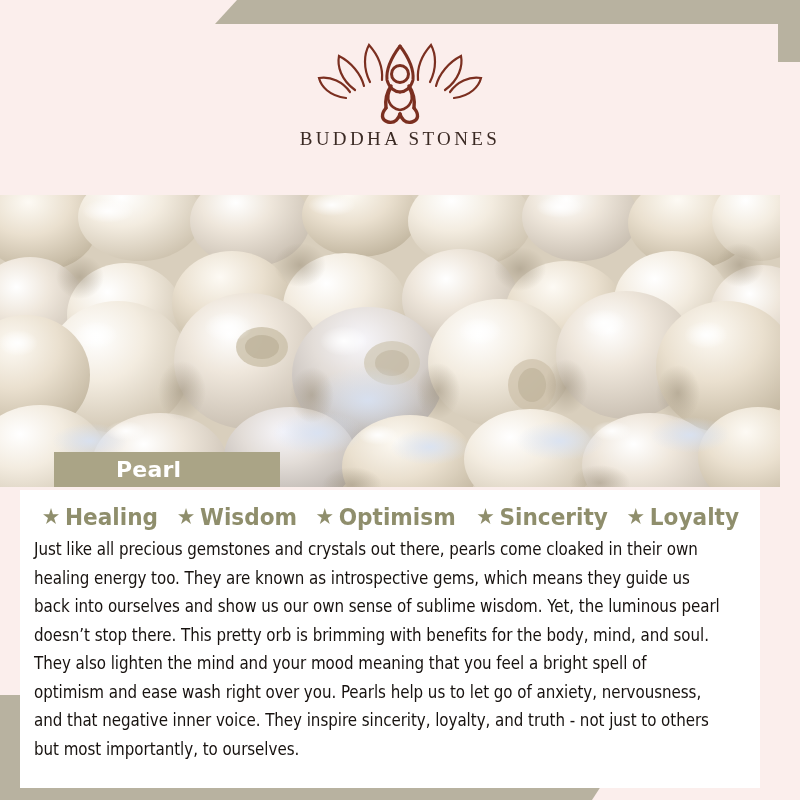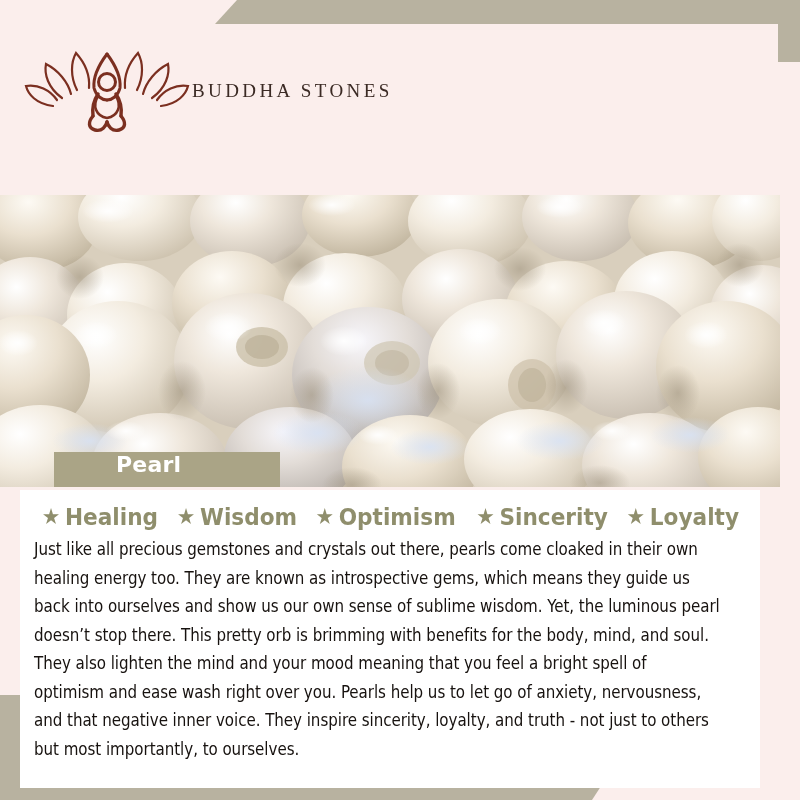--- a/index.html
+++ b/index.html
@@ -38,22 +38,22 @@
   .card{
     position:absolute;
     left:22px;top:24px;right:22px;bottom:40px;
     background:#fbeeec;
   }
 
   
   .logo-wrap{
     position:absolute;top:0px;left:0;right:0;
     height:120px;
-    display:flex;flex-direction:row;align-items:center;justify-content:flex-start;
-    padding-top:6px;
+    display:flex;flex-direction:column;align-items:center;justify-content:flex-start;
+    padding-top:14px;
   }
   .logo-mark{width:170px;height:88px;display:block;}
   .logo-text{
     font-family:"Liberation Serif", serif;
     font-size:19px;letter-spacing:3.4px;color:#3b2a24;
     margin-top:2px;font-weight:400;
   }
 
   
   .title-band{
@@ -84,21 +84,21 @@
     overflow:hidden;
     background:#d8cec0;
   }
   .photo svg{display:block;width:780px;height:292px;}
 
   
   .name-tag{
     position:absolute;
     left:32px;top:428px;width:226px;height:35px;
     background:#aaa486;
-    display:flex;align-items:flex-start;
+    display:flex;align-items:center;
   }
   .name-tag span{
     font-family:"DejaVu Sans", sans-serif;
     font-weight:bold;font-size:22px;color:#ffffff;
     margin-left:62px;letter-spacing:0.2px;
   }
 
   
   .text-panel{
     position:absolute;

